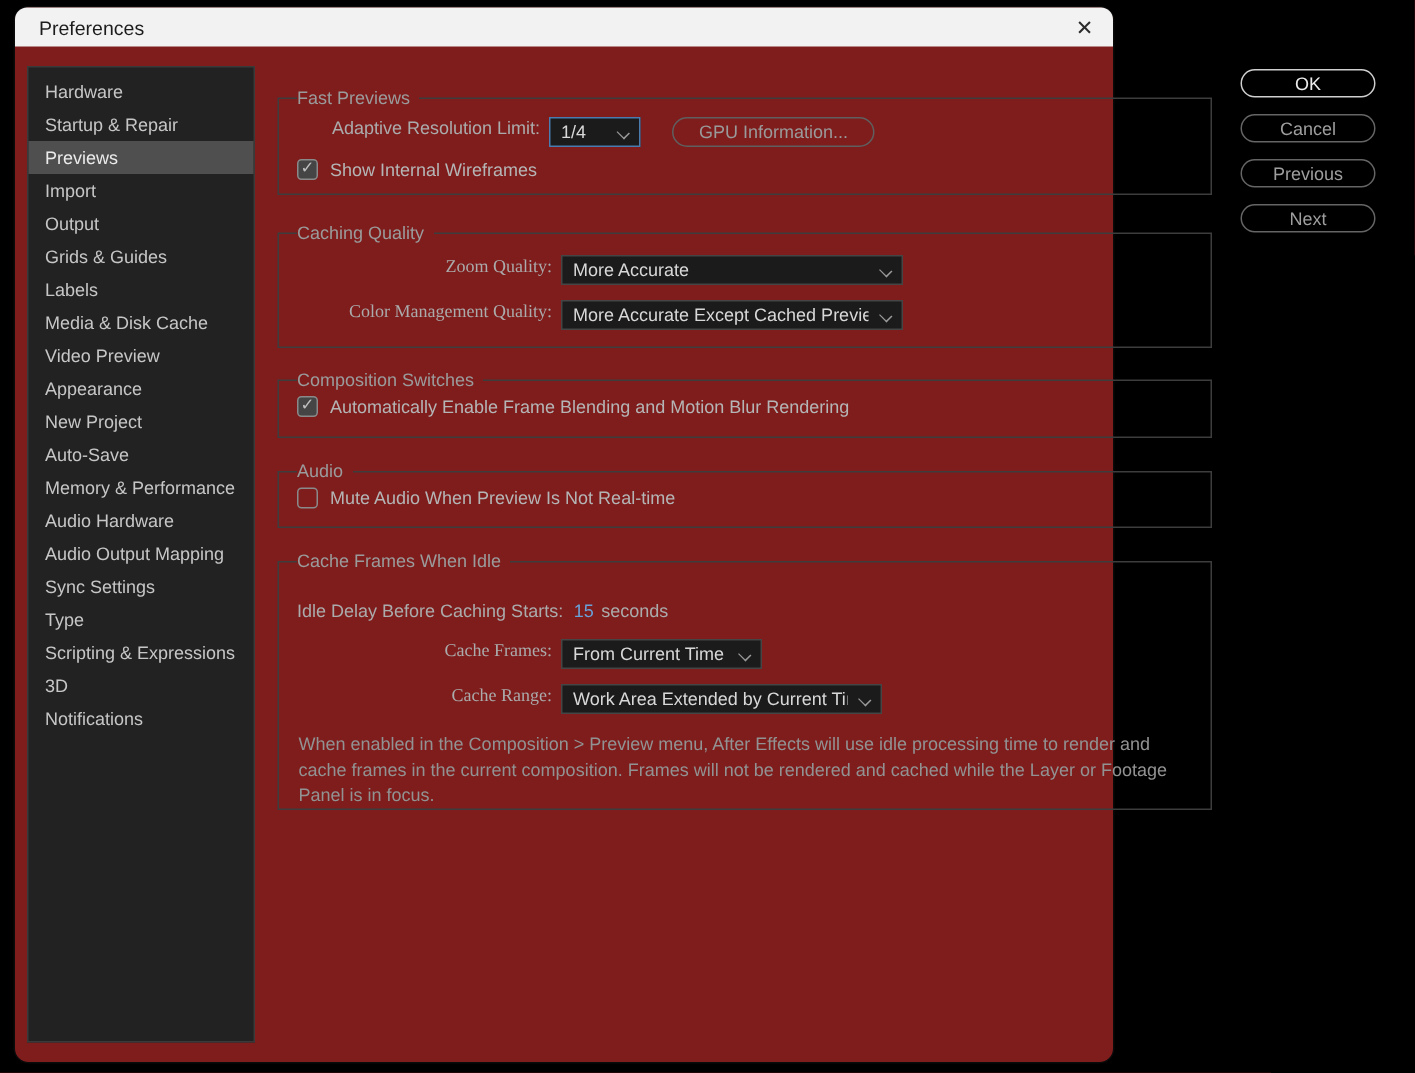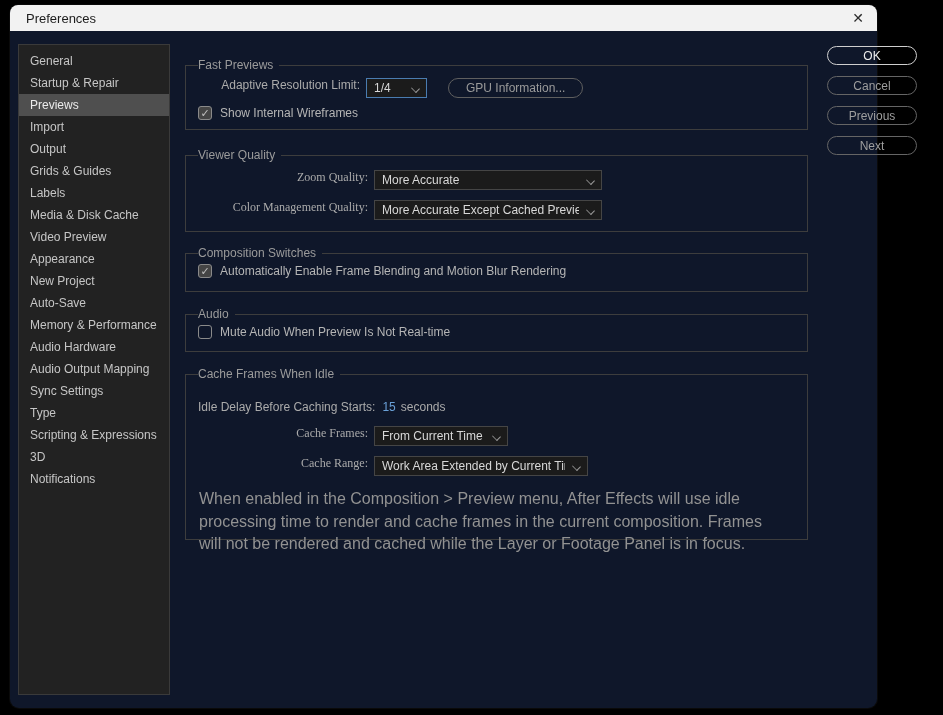--- a/index.html
+++ b/index.html
@@ -4,22 +4,22 @@
 <style>
   * { margin: 0; padding: 0; box-sizing: border-box; }
   html, body {
     width: 943px; height: 715px;
     background: #000;
     font-family: "Liberation Sans", sans-serif;
     overflow: hidden;
   }
   .dialog {
     position: absolute; left: 10px; top: 5px;
-    width: 867px; height: 703px;
-    background: #0f172a;
+    width: 732px; height: 703px;
+    background: #7f1d1d;
     border-radius: 9px;
     box-shadow: 0 0 0 1px #0a0a0a;
   }
   
   .titlebar {
     position: absolute; left: 0; top: 0; right: 0; height: 26px;
     background: #f2f2f2;
     border-radius: 8px 8px 0 0;
     display: flex; align-items: center;
   }
@@ -129,35 +129,35 @@
     border-radius: 10px; background: transparent;
     border: 1px solid #5f5f5f; color: #9a9a9a;
     font-size: 12px; font-family: "Liberation Sans", sans-serif;
     cursor: pointer; flex: none;
   }
   
   .hot-text { font-size: 12px; color: #6aa1d8; margin-left: 7px; cursor: pointer; }
   .unit-text { font-size: 12px; color: #ababab; margin-left: 5px; }
   .description {
     margin: 12px 0 0 1px; width: 580px;
-    font-size: 16px; color: #929292; line-height: 1.42;
+    font-size: 12px; color: #929292; line-height: 1.42;
   }
 </style>
 </head>
 <body>
 
 <div class="dialog">
 
   <div class="titlebar">
     <span class="title">Preferences</span>
     <span class="close-btn">✕</span>
   </div>
 
   <div class="sidebar">
-    <div class="side-item">General</div>
+    <div class="side-item">Hardware</div>
     <div class="side-item">Startup &amp; Repair</div>
     <div class="side-item selected">Previews</div>
     <div class="side-item">Import</div>
     <div class="side-item">Output</div>
     <div class="side-item">Grids &amp; Guides</div>
     <div class="side-item">Labels</div>
     <div class="side-item">Media &amp; Disk Cache</div>
     <div class="side-item">Video Preview</div>
     <div class="side-item">Appearance</div>
     <div class="side-item">New Project</div>
@@ -184,21 +184,21 @@
     </div>
     <div class="row check-row" style="margin-top:8px;">
       <span class="checkbox checked">
           <span class="check-glyph">✓</span>
         </span>
       <span class="check-label">Show Internal Wireframes</span>
     </div>
   </fieldset>
 
   <fieldset class="group" style="top:143px;height:84px;">
-    <legend>Viewer Quality</legend>
+    <legend>Caching Quality</legend>
     <div class="row" style="margin-top:6px;">
       <span class="form-label lbl-170">Zoom Quality:</span>
       <div class="select" style="width:228px;">
         <span class="value">More Accurate</span>
         <span class="chevron"></span>
       </div>
     </div>
     <div class="row" style="margin-top:10px;">
       <span class="form-label lbl-170">Color Management Quality:</span>
       <div class="select" style="width:228px;">

